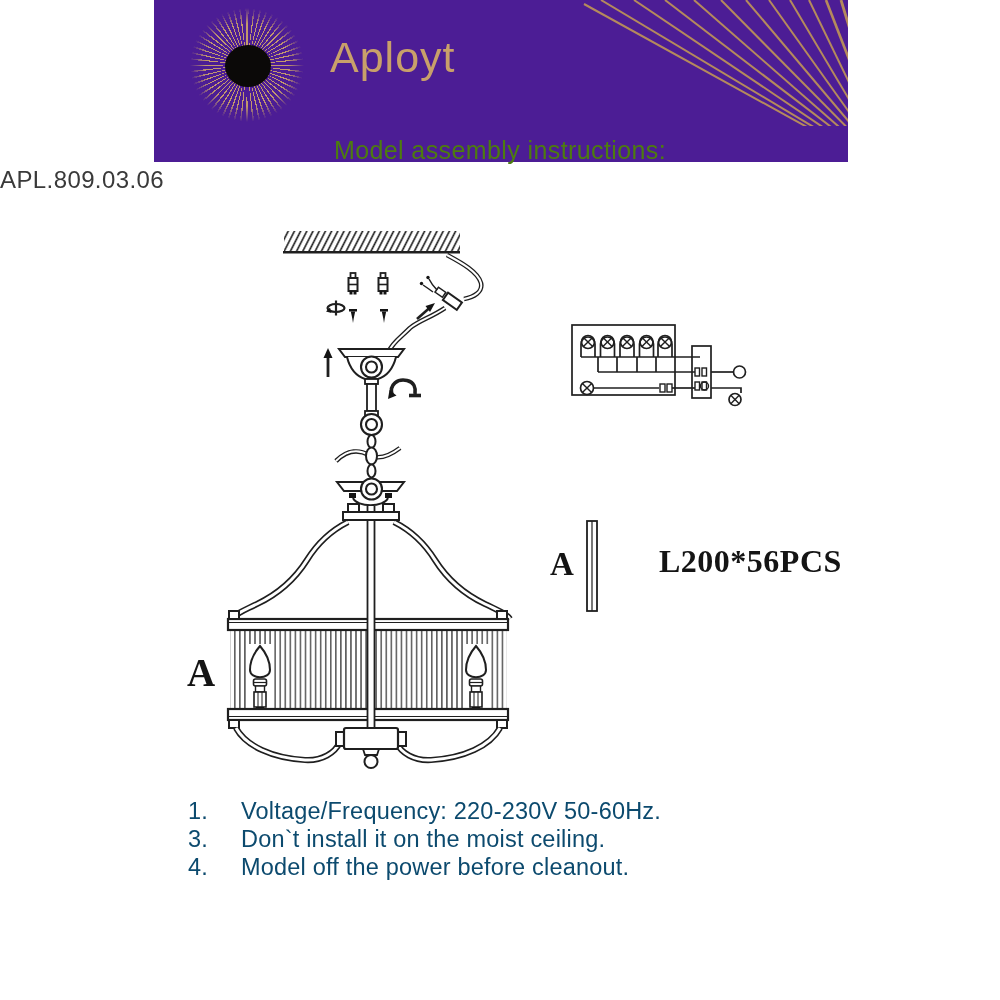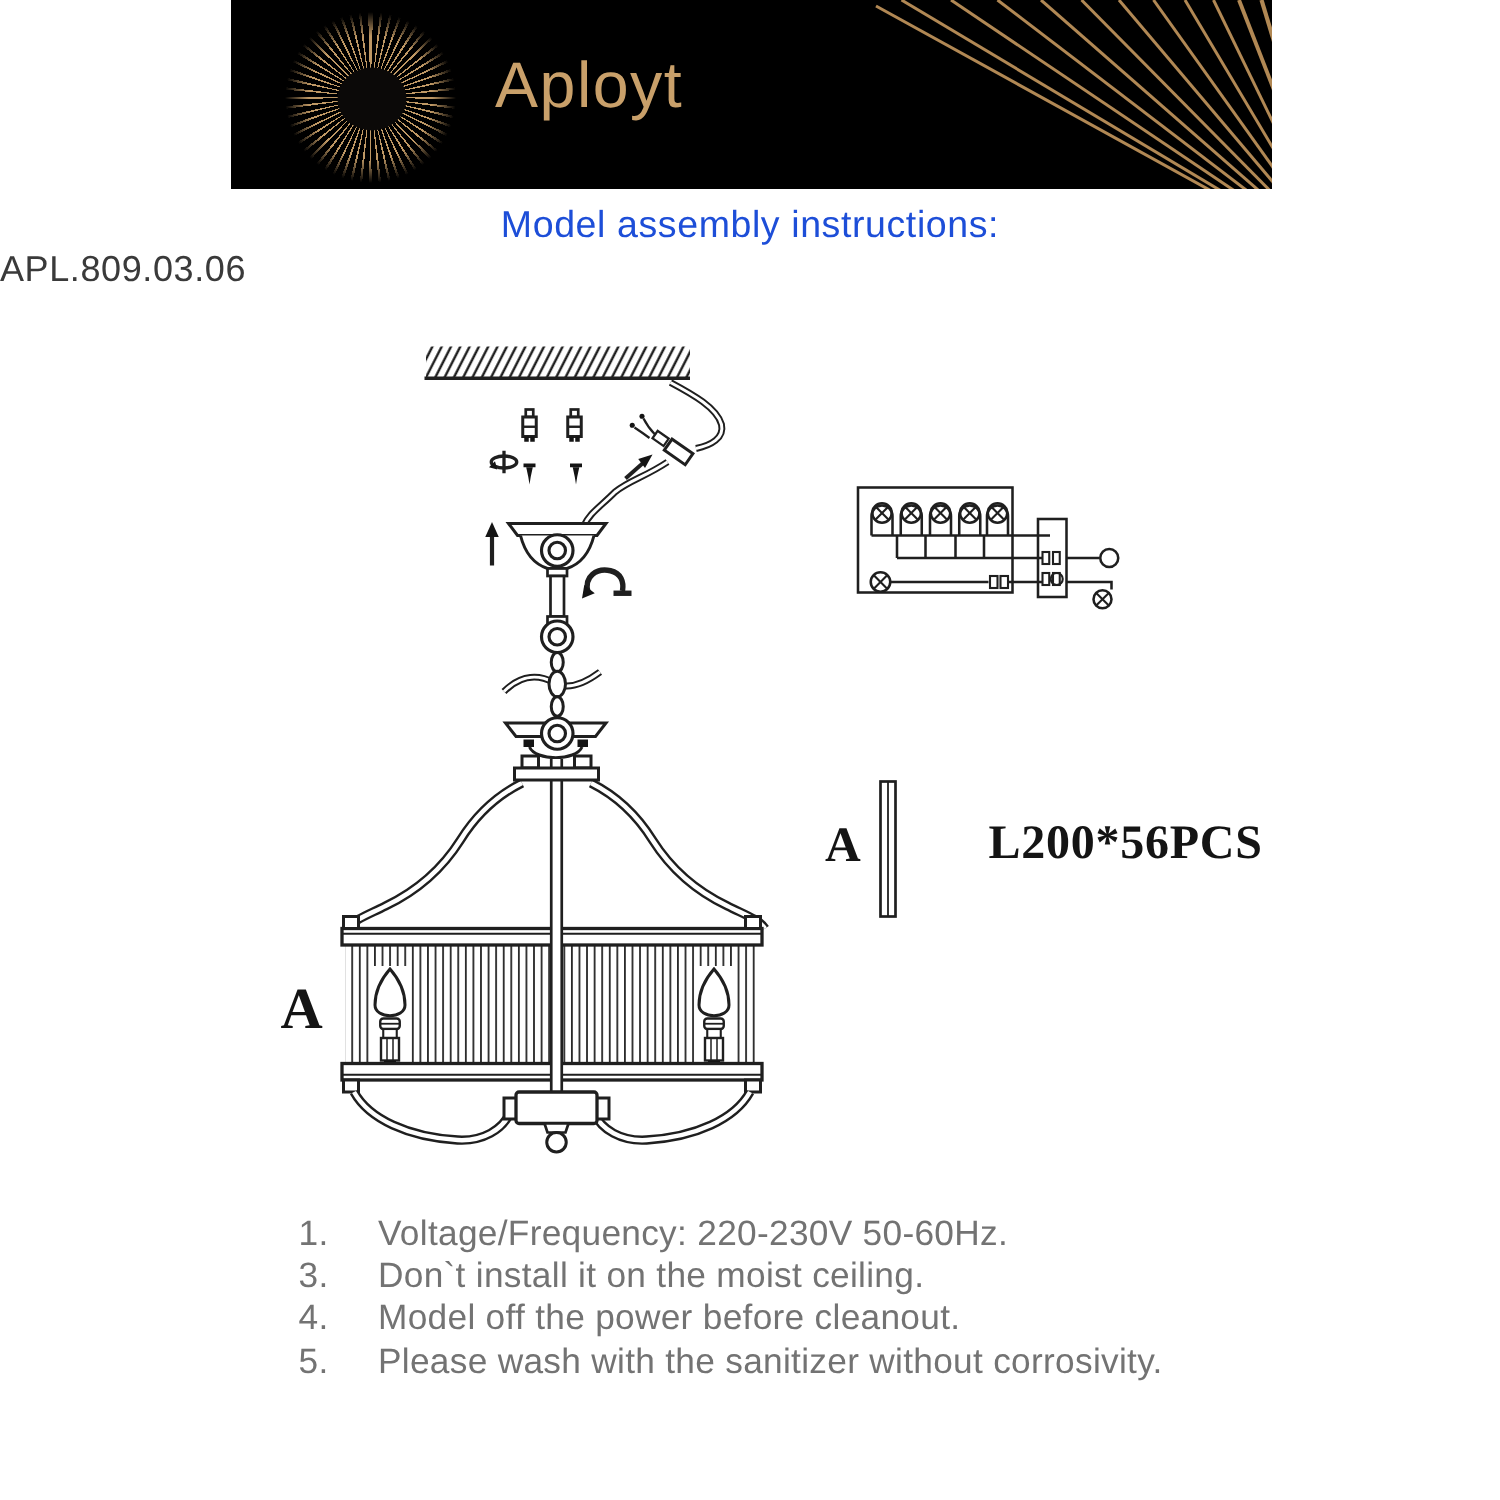--- a/index.html
+++ b/index.html
@@ -1,40 +1,40 @@
 <!DOCTYPE html>
 <html><head>
 <meta charset="utf-8">
 <style>
   html,body{margin:0;padding:0;background:#fff;}
   body{width:1000px;height:1000px;position:relative;font-family:"Liberation Sans",sans-serif;overflow:hidden;}
 
   
-  .banner{position:absolute;left:154px;top:0;width:694px;height:126px;background:#000000;overflow:hidden;}
+  .banner{position:absolute;left:154px;top:0;width:694px;height:162px;background:#4c1d95;overflow:hidden;}
   .sunburst{position:absolute;left:36px;top:8px;width:114px;height:114px;border-radius:50%;
     background:repeating-conic-gradient(rgba(201,160,106,.95) 0deg 1.7deg, rgba(11,9,8,0) 1.7deg 6.4deg);
     -webkit-mask-image:radial-gradient(closest-side,#000 0%,#000 72%,transparent 100%);
     mask-image:radial-gradient(closest-side,#000 0%,#000 72%,transparent 100%);}
   .sunburst-core{position:absolute;left:71px;top:45px;width:46px;height:42px;border-radius:50%;background:#0b0908;}
   .logo-text{position:absolute;left:176px;top:33px;font-size:43px;font-weight:300;color:#c9a06a;letter-spacing:1px;}
   .banner svg.rays{position:absolute;left:0;top:0;}
 
   
-  .doc-title{position:absolute;left:0;top:136px;width:1000px;text-align:center;font-size:25px;color:#1d4ed8;letter-spacing:.4px;}
+  .doc-title{position:absolute;left:0;top:136px;width:1000px;text-align:center;font-size:25px;color:#4d7c0f;letter-spacing:.4px;}
   .doc-model{position:absolute;left:0;top:166px;width:1000px;font-size:24px;color:#3a3a3a;letter-spacing:.4px;}
 
   
   .serif-label{position:absolute;font-family:"Liberation Serif",serif;color:#141414;}
   .label-shade-a{left:187px;top:650px;font-size:39px;font-weight:700;}
   .label-legend-a{left:550px;top:546px;font-size:33px;font-weight:700;}
   .label-legend-spec{left:611px;top:543px;font-size:32px;font-weight:600;letter-spacing:.5px;margin-left:48px;}
 
   
-  ol.instructions{position:absolute;left:188px;top:797px;margin:11px;padding:0;list-style:none;
-    font-size:23.5px;color:#737373;letter-spacing:.2px;}
+  ol.instructions{position:absolute;left:188px;top:797px;margin:0;padding:0;list-style:none;
+    font-size:23.5px;color:#0c4a6e;letter-spacing:.2px;}
   ol.instructions li{height:28.2px;line-height:28.2px;white-space:nowrap;}
   ol.instructions .num{display:inline-block;width:53px;}
 
   
   svg.diagram{position:absolute;left:0;top:0;}
   .ln{stroke:#1f1f1f;fill:none;}
   .lnw{stroke:#1f1f1f;fill:#fff;}
   .dblo{stroke:#1f1f1f;stroke-width:6.2;fill:none;}
   .dbli{stroke:#fff;stroke-width:3;fill:none;}
   .wireo{stroke:#1f1f1f;stroke-width:4.6;fill:none;}
@@ -309,14 +309,13 @@
 </svg>
 
 <div class="serif-label label-shade-a">A</div>
 <div class="serif-label label-legend-a">A</div>
 <div class="serif-label label-legend-spec">L200*56PCS</div>
 
 <ol class="instructions">
   <li><span class="num">1.</span><span>Voltage/Frequency: 220-230V 50-60Hz.</span></li>
   <li><span class="num">3.</span><span>Don`t install it on the moist ceiling.</span></li>
   <li><span class="num">4.</span><span>Model off the power before cleanout.</span></li>
-  <li><span class="num">5.</span><span>Please wash with the sanitizer without corrosivity.</span></li>
 </ol>
 
 </body></html>

